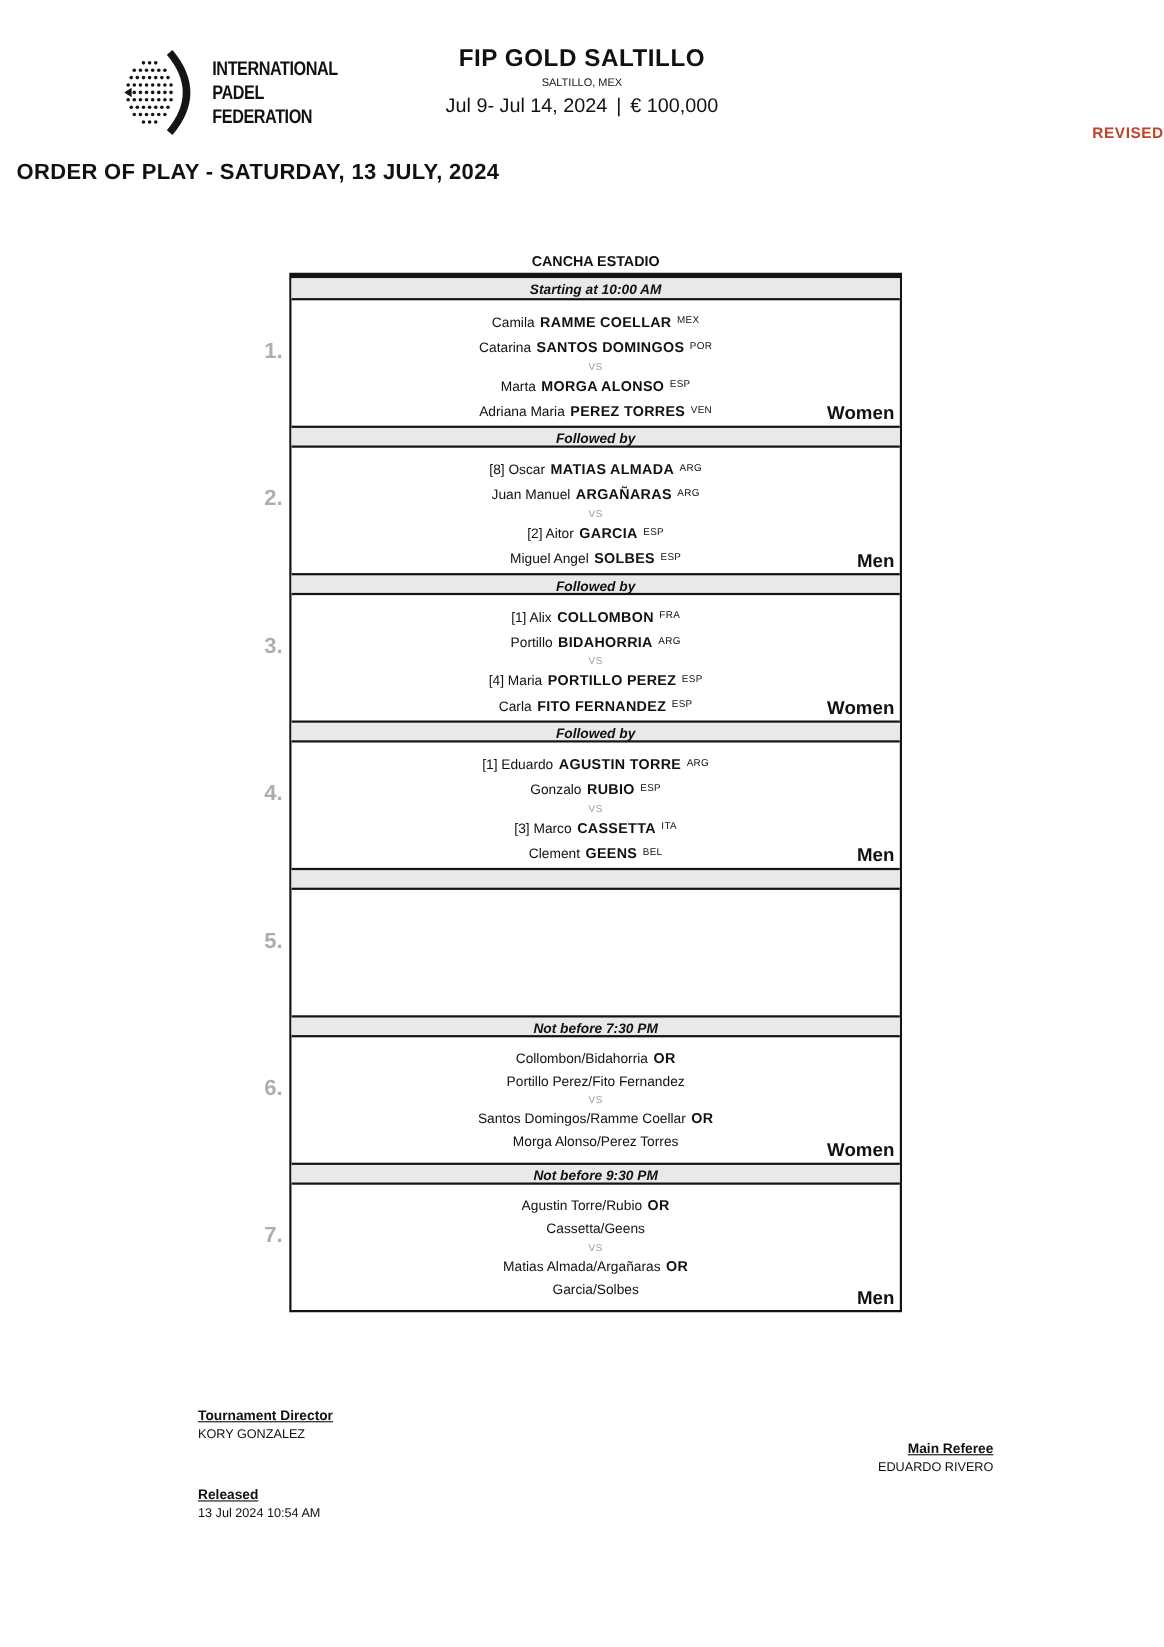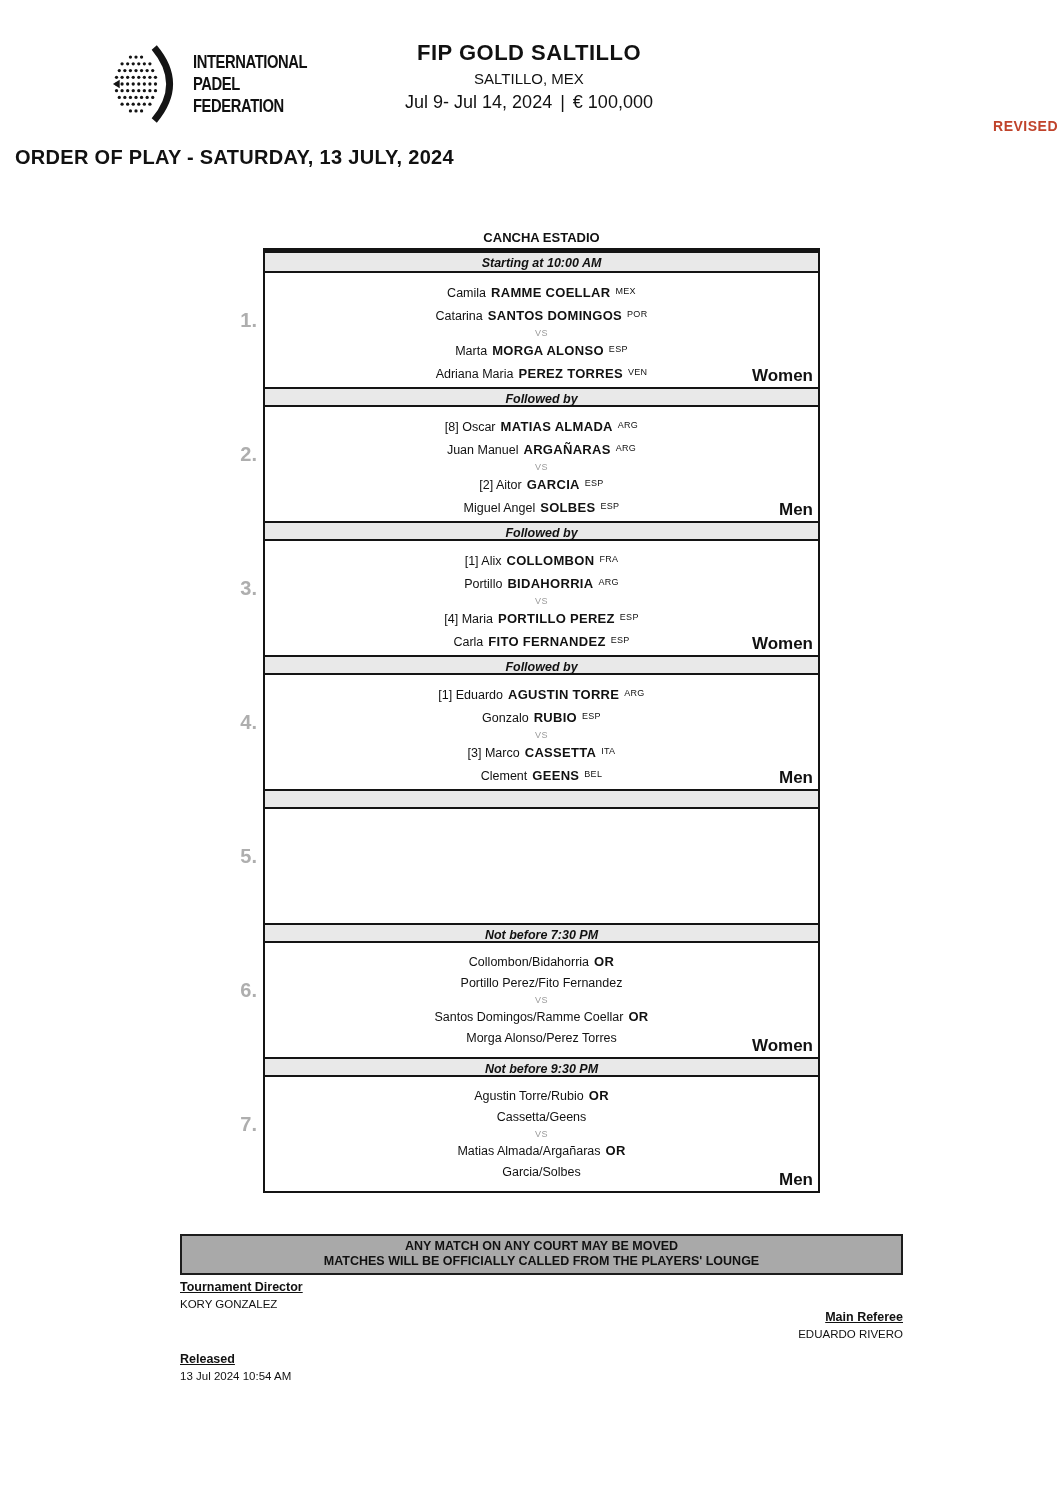--- a/index.html
+++ b/index.html
@@ -34,21 +34,21 @@
     white-space: nowrap;
   }
   .header-center {
     position: absolute;
     left: 0;
     right: 0;
     top: 40px;
     text-align: center;
   }
   .event-title { font-size: 22px; font-weight: bold; letter-spacing: 0.5px; }
-  .event-loc   { font-size: 15px; margin-top: 4px; }
+  .event-loc   { font-size: 10px; margin-top: 4px; }
   .event-date  { font-size: 18px; margin-top: 5px; }
   .event-date .sep { margin: 0 8px; }
   .revised     { font-weight: bold; font-size: 14px; margin-top: 5px; letter-spacing: 0.5px; }
 
   .order-title {
     position: absolute;
     top: 146px;
     left: 15px;
     right: 0;
     text-align: left;
@@ -330,24 +330,20 @@
               <div class="vs">VS</div>
               <div class="pline"><span class="pre">Matias Almada/Argañaras</span><span class="bold">OR</span></div>
               <div class="pline"><span class="pre">Garcia/Solbes</span></div>
             </div>
       <div class="cat">Men</div>
     </div>
   </div>
 </div>
   </div>
 
-  <div class="banner">
-    <div>ANY MATCH ON ANY COURT MAY BE MOVED</div>
-    <div>MATCHES WILL BE OFFICIALLY CALLED FROM THE PLAYERS' LOUNGE</div>
-  </div>
 
   <div class="officials">
     <div class="off-row">
       <div>
         <div class="off-label">Tournament Director</div>
         <div class="off-name">KORY GONZALEZ</div>
       </div>
       <div class="off-right">
         <div class="off-label">Main Referee</div>
         <div class="off-name">EDUARDO RIVERO</div>

